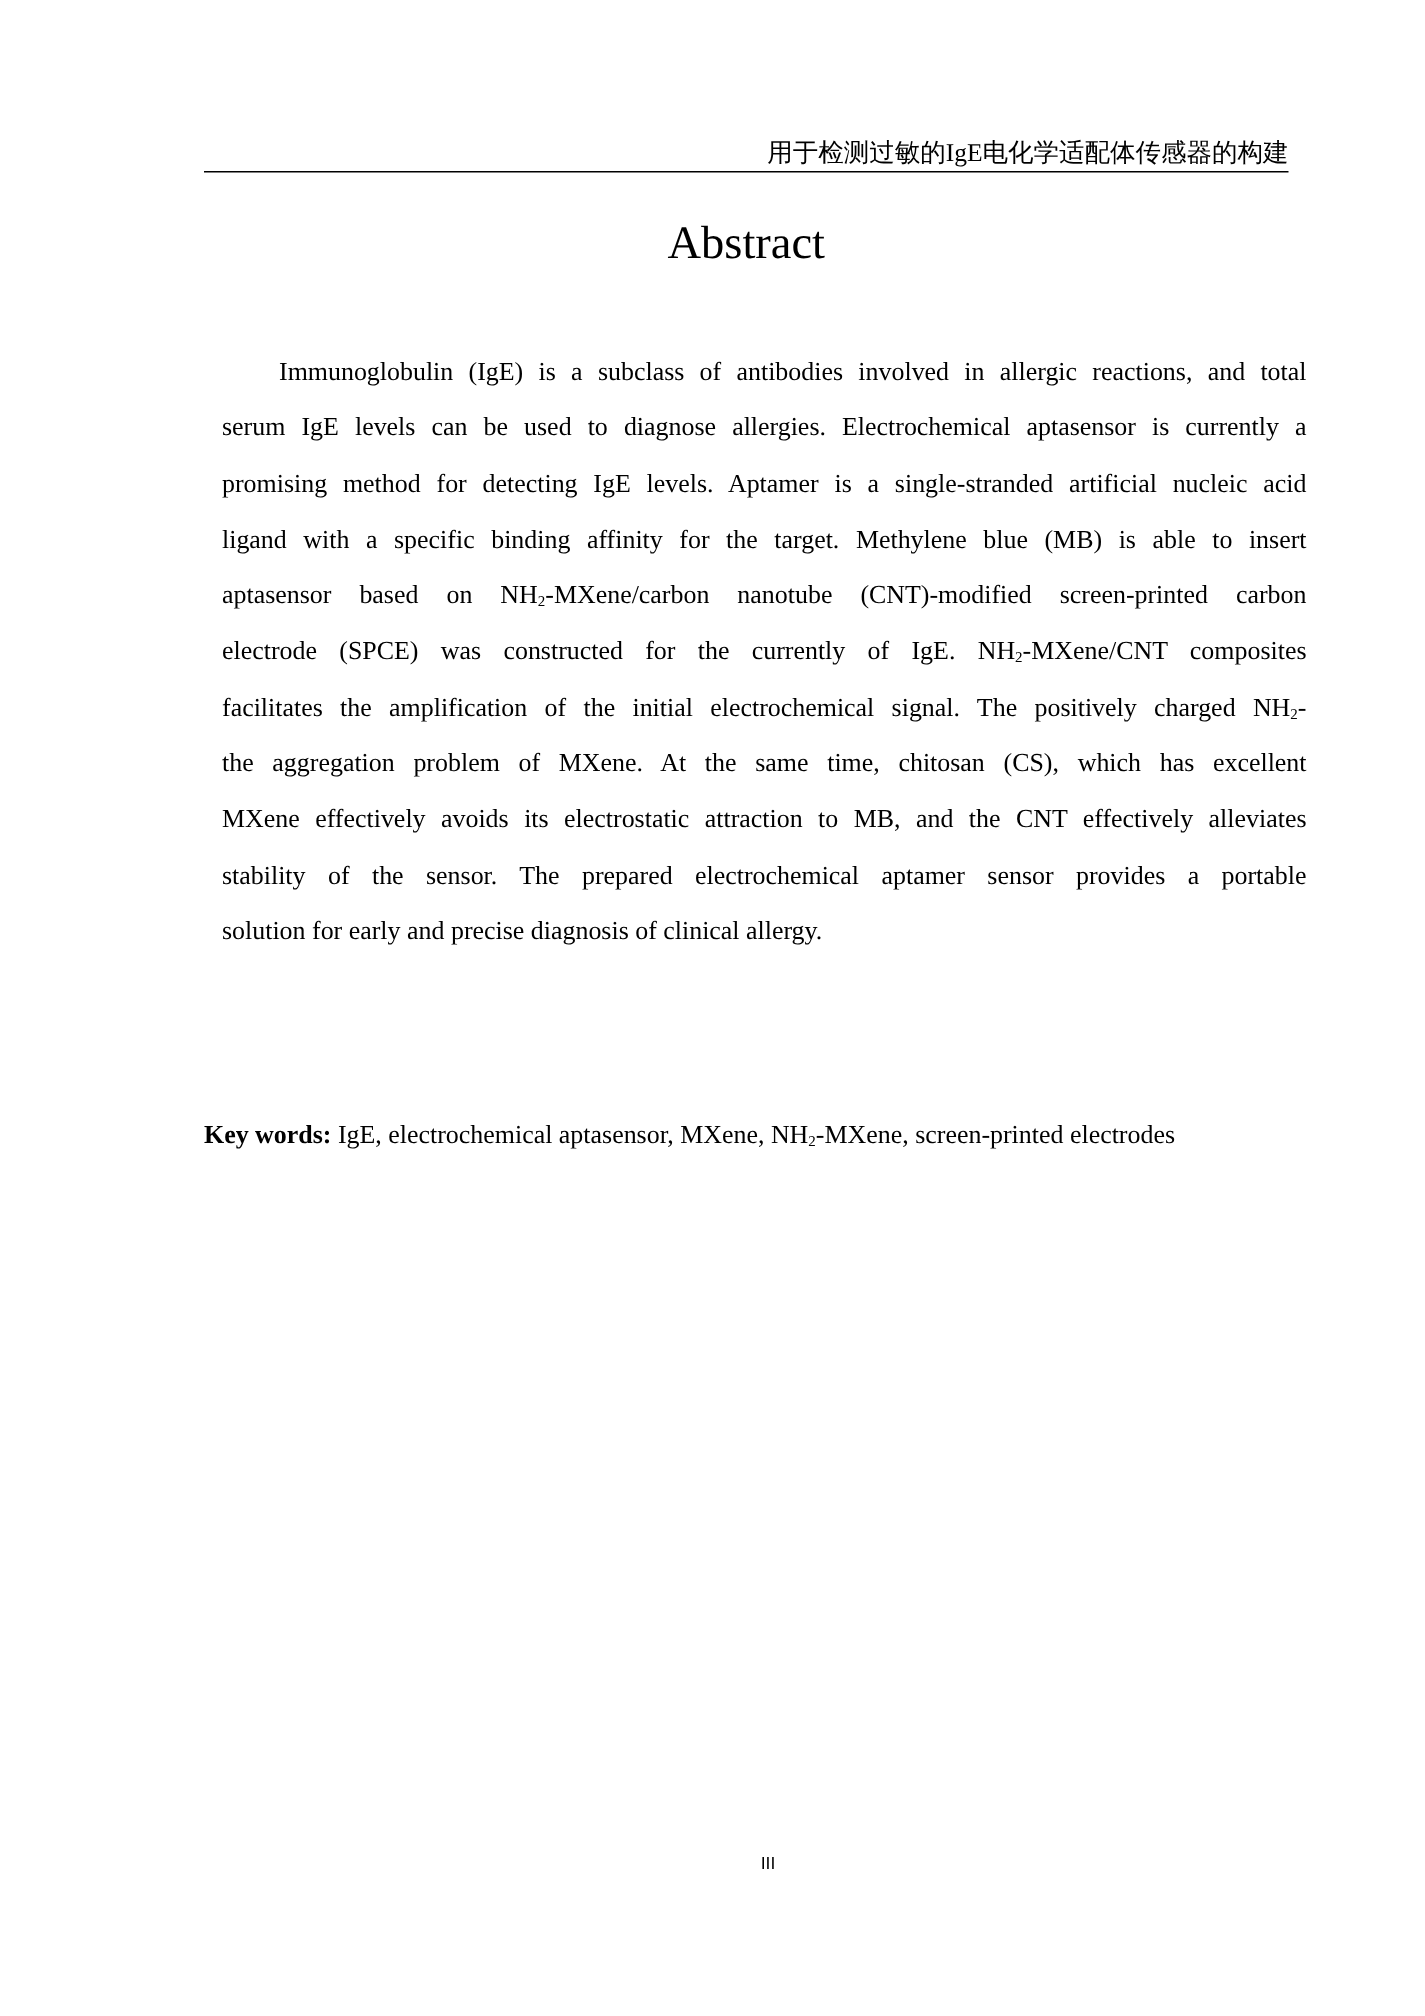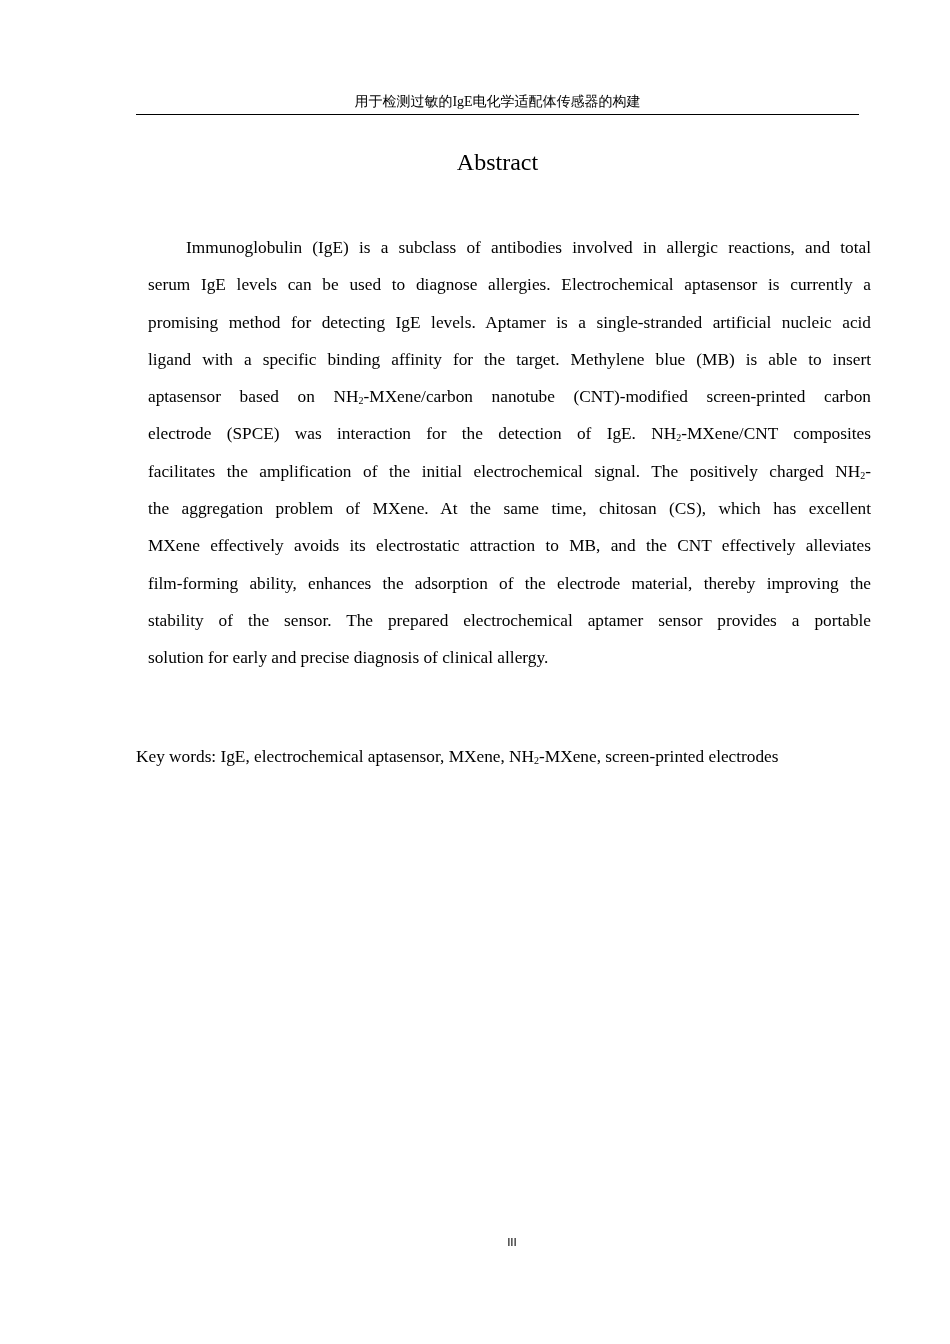--- a/index.html
+++ b/index.html
@@ -1,52 +1,51 @@
 <!DOCTYPE html>
 <html><head>
 <meta charset="utf-8">
 <style>
   html, body { margin: 0; padding: 0; background: #ffffff; }
   body { width: 950px; height: 1344px; position: relative; overflow: hidden;
          font-family: "Liberation Serif", "DejaVu Serif", serif; color: #000; }
   .header { position: absolute; left: 136px; top: 90px; width: 723px; height: 24px;
-            border-bottom: 1.5px solid #000; text-align: center; font-size: 14px; line-height: 24px; }
+            border-bottom: 1.5px solid #000; text-align: right; font-size: 17px; line-height: 24px; }
   .title { position: absolute; left: 136px; top: 147px; width: 723px; text-align: center;
-           font-size: 24px; line-height: 30px; }
+           font-size: 31px; line-height: 30px; }
   .abstract { position: absolute; left: 136px; top: 217px; width: 723px; margin: 12px;
               font-size: 17.3px; line-height: 37.3px; text-align: justify; text-indent: 38px; }
   .line { display: block; text-indent: 0; text-align: justify; text-align-last: justify; height: 37.3px; }
   .line.first { padding-left: 38px; }
   .line.last { text-align-last: left; }
   sub { font-size: 10px; vertical-align: -2px; line-height: 0; }
   .keywords { position: absolute; left: 136px; top: 738px; width: 730px; font-size: 17.3px; line-height: 37px; white-space: nowrap; }
-  .kw-label { font-weight: normal; margin-top: 20px; }
+  .kw-label { font-weight: bold; margin-top: 20px; }
   .page-num { position: absolute; left: 0; width: 1024px; top: 1236px; text-align: center;
               font-family: "DejaVu Sans", sans-serif; font-size: 11px; }
 </style>
 </head>
 <body>
 
 <div class="header">
   <span>用于检测过敏的IgE电化学适配体传感器的构建</span>
 </div>
 
 <div class="title">Abstract</div>
 
 <div class="abstract">
   <span class="line first">Immunoglobulin (IgE) is a subclass of antibodies involved in allergic reactions, and total</span>
   <span class="line">serum IgE levels can be used to diagnose allergies. Electrochemical aptasensor is currently a</span>
   <span class="line">promising method for detecting IgE levels. Aptamer is a single-stranded artificial nucleic acid</span>
   <span class="line">ligand with a specific binding affinity for the target. Methylene blue (MB) is able to insert</span>
   <span class="line"><span>aptasensor based on NH</span><sub>2</sub><span>-MXene/carbon nanotube (CNT)-modified screen-printed carbon</span></span>
-  <span class="line"><span>electrode (SPCE) was interaction for the detection of IgE. NH</span><sub>2</sub><span>-MXene/CNT composites</span></span>
+  <span class="line"><span>electrode (SPCE) was constructed for the currently of IgE. NH</span><sub>2</sub><span>-MXene/CNT composites</span></span>
   <span class="line"><span>facilitates the amplification of the initial electrochemical signal. The positively charged NH</span><sub>2</sub><span>-</span></span>
   <span class="line">the aggregation problem of MXene. At the same time, chitosan (CS), which has excellent</span>
   <span class="line">MXene effectively avoids its electrostatic attraction to MB, and the CNT effectively alleviates</span>
-  <span class="line">film-forming ability, enhances the adsorption of the electrode material, thereby improving the</span>
   <span class="line">stability of the sensor. The prepared electrochemical aptamer sensor provides a portable</span>
   <span class="line last">solution for early and precise diagnosis of clinical allergy.</span>
 </div>
 
 <div class="keywords">
   <span class="kw-label">Key words:</span><span> IgE, electrochemical aptasensor, MXene, NH</span><sub>2</sub><span>-MXene, screen-printed electrodes</span>
 </div>
 
 <div class="page-num">III</div>
 

